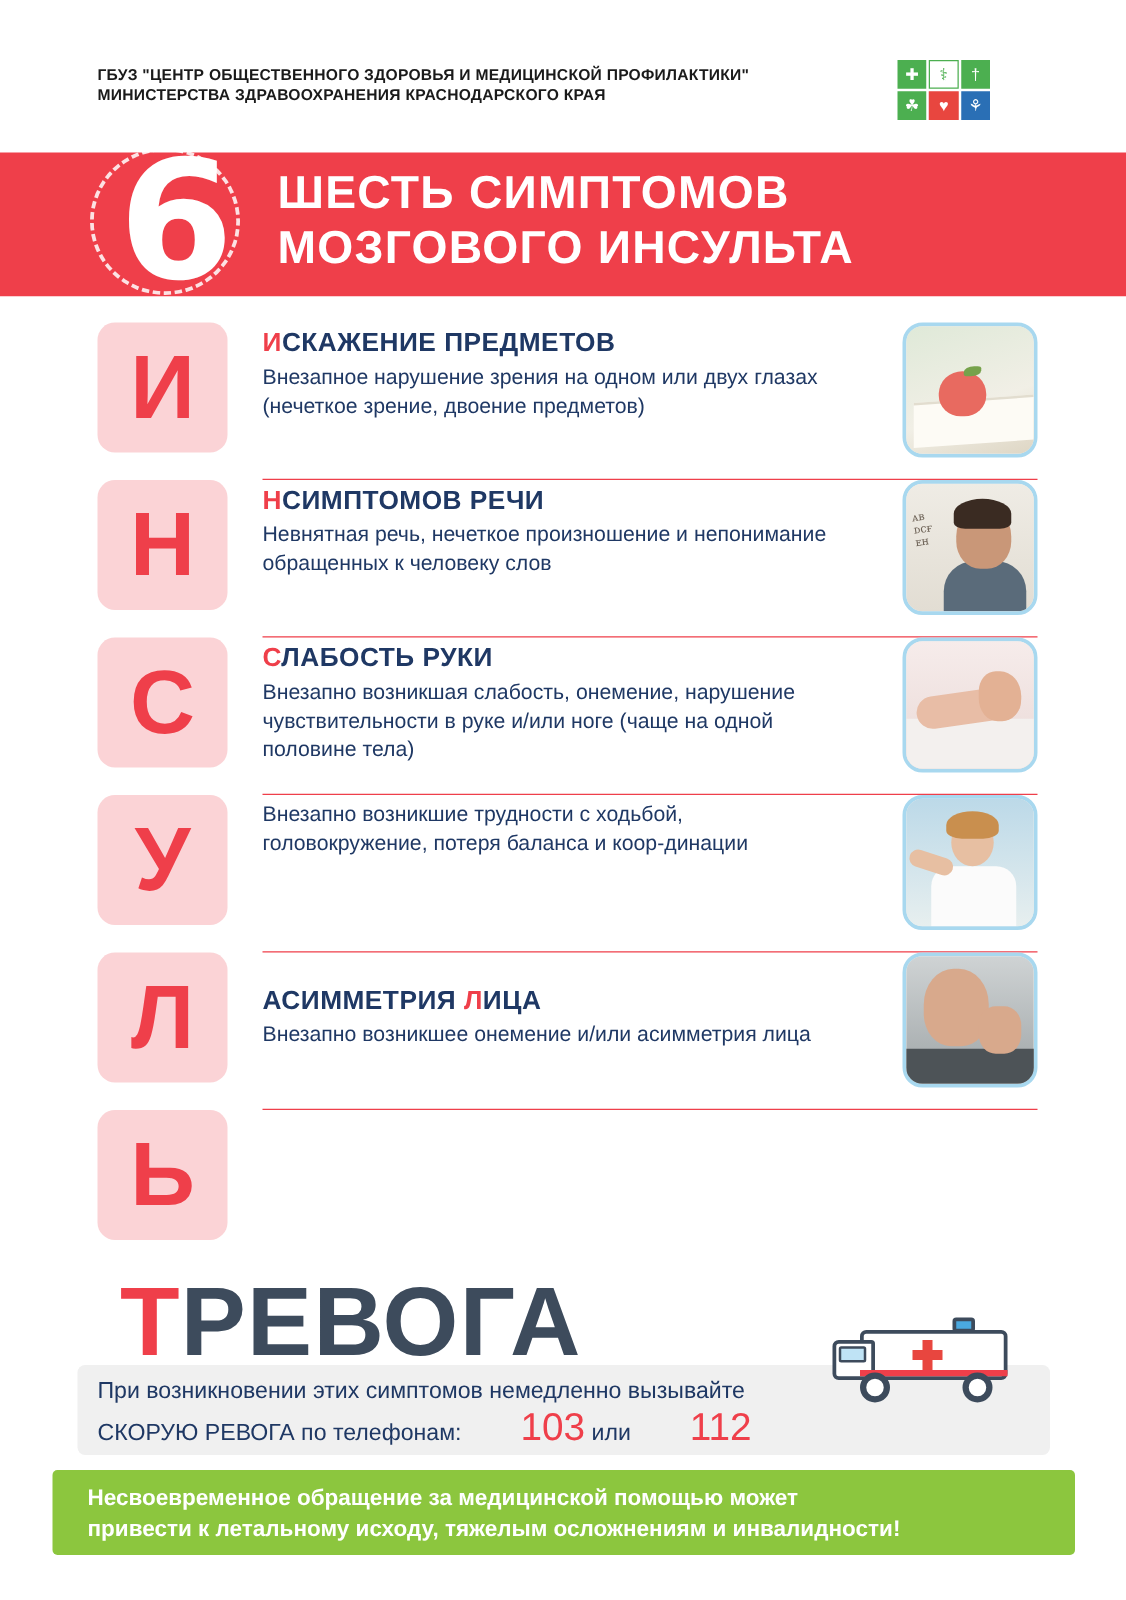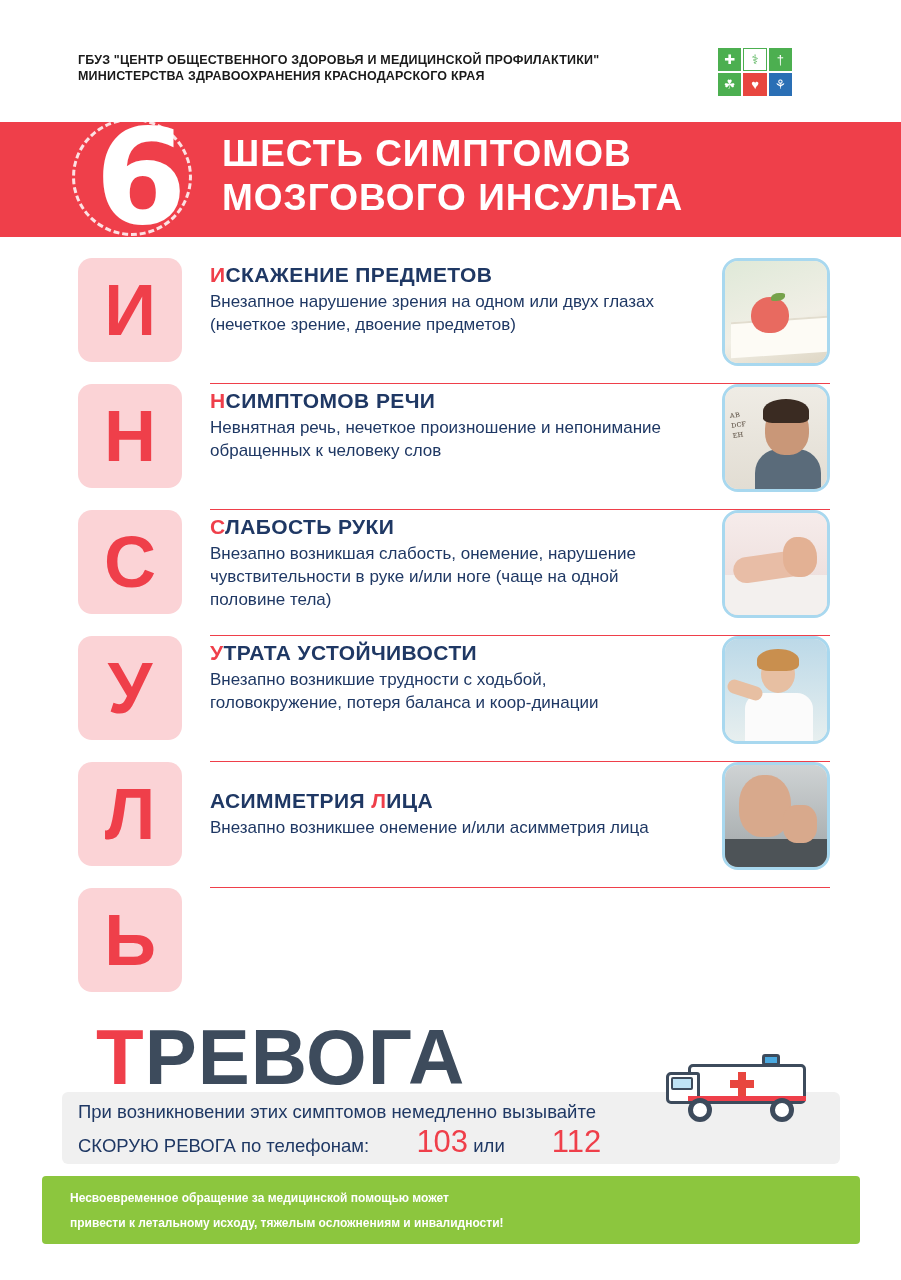--- a/index.html
+++ b/index.html
@@ -281,21 +281,21 @@
     height: 68px;
     background: #8cc63e;
     border-radius: 4px;
   }
   .green-text {
     position: absolute;
     top: 1186px;
     left: 70px;
     width: 770px;
     color: #ffffff;
-    font-size: 12px;
+    font-size: 18px;
     font-weight: bold;
     line-height: 25px;
   }
 </style>
 </head>
 <body>
 
 <div class="org-header">
   <div class="line">ГБУЗ "ЦЕНТР ОБЩЕСТВЕННОГО ЗДОРОВЬЯ И МЕДИЦИНСКОЙ ПРОФИЛАКТИКИ"</div>
   <div class="line">МИНИСТЕРСТВА ЗДРАВООХРАНЕНИЯ КРАСНОДАРСКОГО КРАЯ</div>
@@ -367,21 +367,20 @@
       <div class="scene t3">
         <div class="shirt"></div>
           <div class="arm"></div>
           <div class="hand"></div>
       </div>
     </div>
   </div>
 
   <div class="row">
     <div class="text">
-      <h3><span class="hl">У</span><span>ТРАТА УСТОЙЧИВОСТИ</span></h3>
       <p>Внезапно возникшие трудности с ходьбой, головокружение, потеря баланса и коор-динации</p>
     </div>
     <div class="thumb">
       <div class="scene t4">
         <div class="body"></div>
           <div class="head"></div>
           <div class="hair"></div>
           <div class="armL"></div>
       </div>
     </div>

